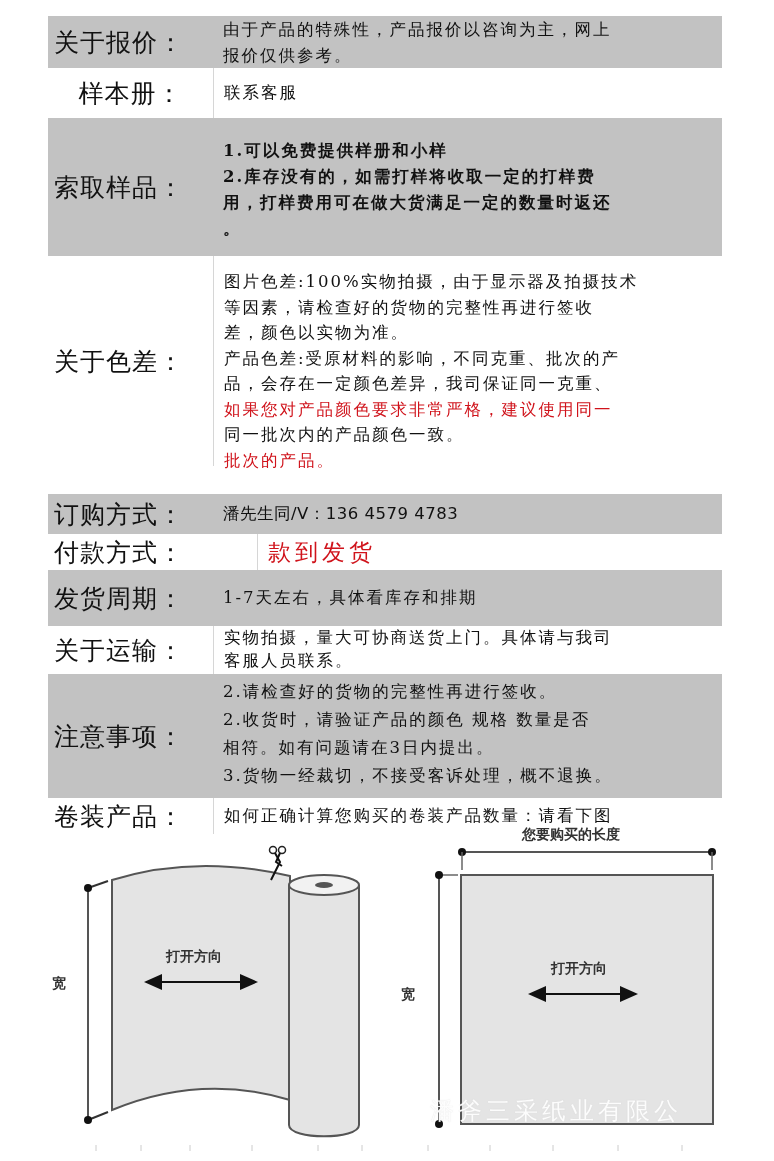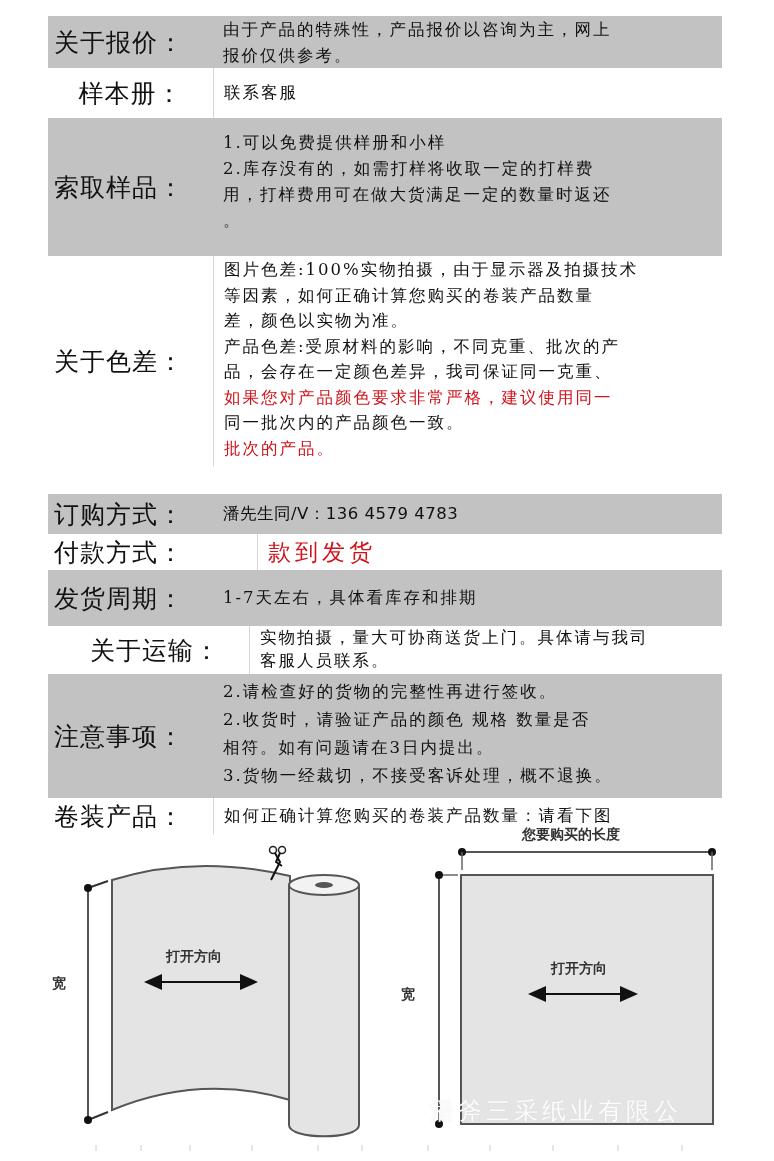--- a/index.html
+++ b/index.html
@@ -42,33 +42,33 @@
 
   <div class="row white" style="height:50px;">
     <div class="label centered">样本册：</div>
     <div class="content" style="display:flex;align-items:center;">
       <span class="line">联系客服</span>
     </div>
   </div>
 
   <div class="row grey" style="height:138px;">
     <div class="label">索取样品：</div>
-    <div class="content" style="padding-top:12px;">
+    <div class="content" style="padding-top:20px;font-weight:bold;">
       <span class="line">1.可以免费提供样册和小样</span>
       <span class="line">2.库存没有的，如需打样将收取一定的打样费</span>
       <span class="line">用，打样费用可在做大货满足一定的数量时返还</span>
       <span class="line">。</span>
     </div>
   </div>
 
   <div class="row white" style="height:210px;">
     <div class="label">关于色差：</div>
-    <div class="content" style="padding-top:1px;line-height:25.5px;">
+    <div class="content" style="padding-top:13px;line-height:25.5px;">
       <span class="line">图片色差:100%实物拍摄，由于显示器及拍摄技术</span>
-      <span class="line">等因素，如何正确计算您购买的卷装产品数量</span>
+      <span class="line">等因素，请检查好的货物的完整性再进行签收</span>
       <span class="line">差，颜色以实物为准。</span>
       <span class="line">产品色差:受原材料的影响，不同克重、批次的产</span>
       <span class="line">品，会存在一定颜色差异，我司保证同一克重、</span>
       <span class="line red">如果您对产品颜色要求非常严格，建议使用同一</span>
       <span class="line">同一批次内的产品颜色一致。</span>
       <span class="line red">批次的产品。</span>
     </div>
   </div>
 
   <div class="row grey" style="height:40px;margin-top:28px;">
@@ -85,21 +85,21 @@
     </div>
   </div>
 
   <div class="row grey" style="height:56px;">
     <div class="label">发货周期：</div>
     <div class="content" style="display:flex;align-items:center;">
       <span class="line">1-7天左右，具体看库存和排期</span>
     </div>
   </div>
 
-  <div class="row white" style="height:48px;margin-left:36px;">
+  <div class="row white" style="height:48px;">
     <div class="label">关于运输：</div>
     <div class="content" style="padding-top:0;line-height:23px;">
       <span class="line">实物拍摄，量大可协商送货上门。具体请与我司</span>
       <span class="line">客服人员联系。</span>
     </div>
   </div>
 
   <div class="row grey" style="height:124px;">
     <div class="label">注意事项：</div>
     <div class="content" style="padding-top:4px;line-height:28px;">

